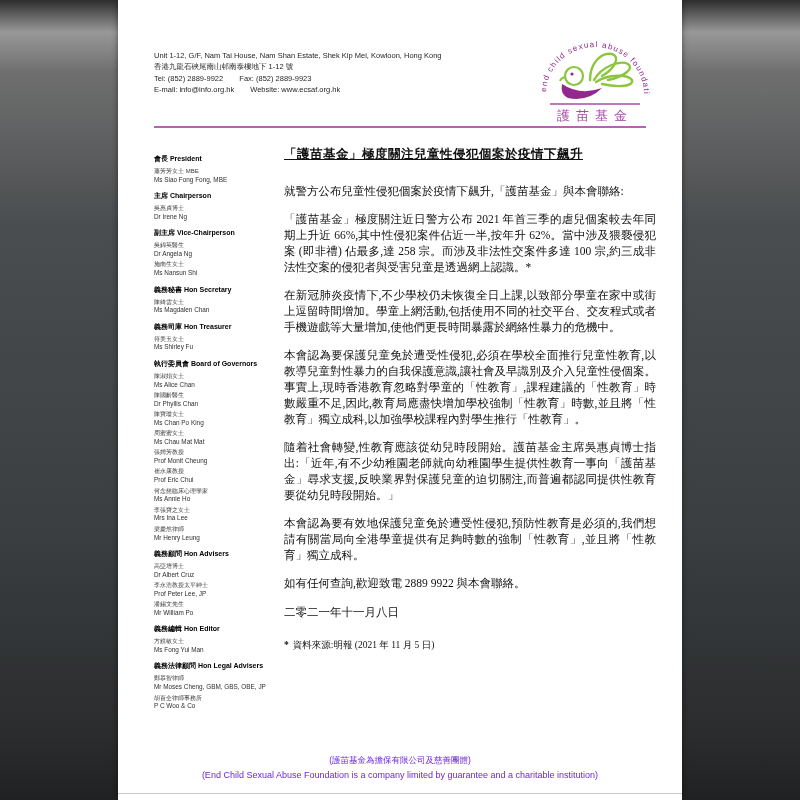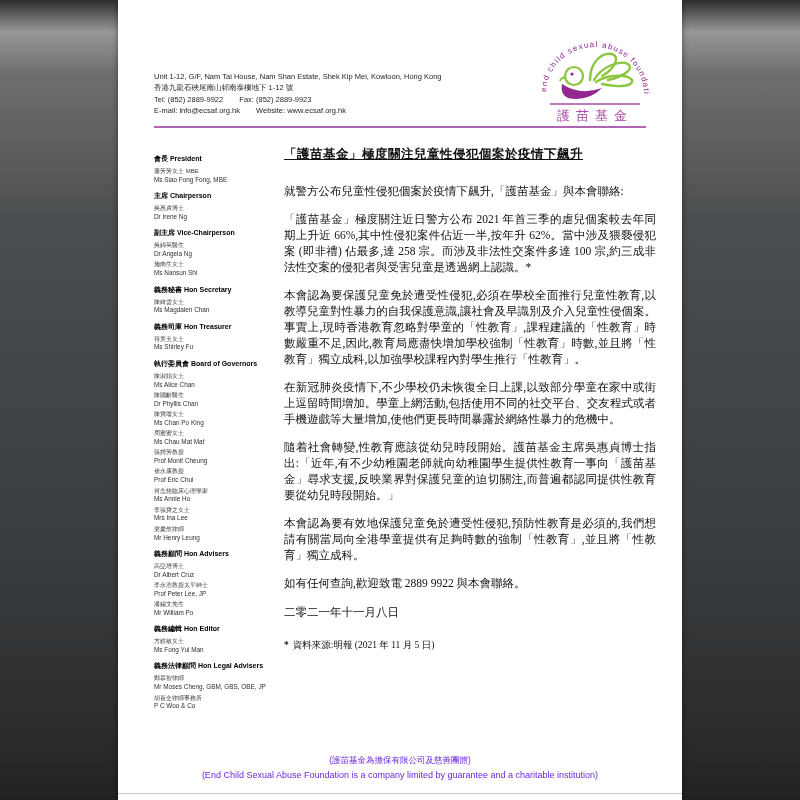--- a/index.html
+++ b/index.html
@@ -6,21 +6,21 @@
   body{
     width:800px;height:800px;overflow:hidden;
     background:linear-gradient(180deg,#2e2e2e 0%,#989898 4%,#6f6f6f 9%,#4a4d4f 28%,#3c3f41 65%,#2a2c2e 92%,#1f2123 100%);
     font-family:"Liberation Sans",sans-serif;
   }
   .page{
     position:relative;width:564px;height:800px;margin-left:118px;
     background:#ffffff;box-shadow:0 0 6px rgba(0,0,0,.45);
   }
   
-  .hdr{position:absolute;left:36px;top:71px;width:330px;color:#1f1f1f;}
+  .hdr{position:absolute;left:36px;top:50px;width:330px;color:#1f1f1f;}
   .hdr div{font-size:7.5px;line-height:1.5;}
   .hdr .pair span{display:inline-block;}
   .hdr .pair .second{margin-left:14px;}
   .logo{position:absolute;right:24px;top:36px;width:126px;height:90px;}
   .hdr-rule{position:absolute;left:36px;right:36px;top:126px;height:2px;background:#b164b1;}
   
   .sidebar{position:absolute;left:36px;top:147px;width:126px;}
   .sb-section{margin-bottom:3px;}
   .sb-heading{font-size:7px;font-weight:bold;color:#000;margin:7px 0 4px;}
   .sb-member{margin-bottom:3px;}
@@ -45,21 +45,21 @@
 <div class="page">
 
   <div class="hdr">
     <div>Unit 1-12, G/F, Nam Tai House, Nam Shan Estate, Shek Kip Mei, Kowloon, Hong Kong</div>
     <div>香港九龍石硤尾南山邨南泰樓地下 1-12 號</div>
     <div class="pair">
       <span>Tel: (852) 2889-9922</span>
       <span class="second">Fax: (852) 2889-9923</span>
     </div>
     <div class="pair">
-      <span>E-mail: info@ecsaf.org.hk</span>
+      <span>E-mail: info@info.org.hk</span>
       <span class="second">Website: www.ecsaf.org.hk</span>
     </div>
   </div>
 
   <div class="logo">
     <svg width="126" height="90" viewBox="0 0 126 90">
       <defs>
         <path id="arcPath" d="M 14,58 A 49,47 0 0 1 112,58"></path>
       </defs>
       <text font-size="8" fill="#93278f" letter-spacing="1.2" font-family="Liberation Sans, sans-serif">
@@ -196,22 +196,22 @@
           <div class="sb-en">P C Woo &amp; Co</div>
         </div>
       </div>
     </div>
 
   <div class="main">
     <div class="doc-title">「護苗基金」極度關注兒童性侵犯個案於疫情下飆升</div>
     <div>
         <p>就警方公布兒童性侵犯個案於疫情下飆升,「護苗基金」與本會聯絡:</p>
         <p>「護苗基金」極度關注近日警方公布 2021 年首三季的虐兒個案較去年同期上升近 66%,其中性侵犯案件佔近一半,按年升 62%。當中涉及猥褻侵犯案 (即非禮) 佔最多,達 258 宗。而涉及非法性交案件多達 100 宗,約三成非法性交案的侵犯者與受害兒童是透過網上認識。*</p>
+        <p>在新冠肺炎疫情下,不少學校仍未恢復全日上課,以致部分學童在家中或街上逗留時間增加。學童上網活動,包括使用不同的社交平台、交友程式或者手機遊戲等大量增加,使他們更長時間暴露於網絡性暴力的危機中。</p>
         <p>本會認為要保護兒童免於遭受性侵犯,必須在學校全面推行兒童性教育,以教導兒童對性暴力的自我保護意識,讓社會及早識別及介入兒童性侵個案。事實上,現時香港教育忽略對學童的「性教育」,課程建議的「性教育」時數嚴重不足,因此,教育局應盡快增加學校強制「性教育」時數,並且將「性教育」獨立成科,以加強學校課程內對學生推行「性教育」。</p>
-        <p>在新冠肺炎疫情下,不少學校仍未恢復全日上課,以致部分學童在家中或街上逗留時間增加。學童上網活動,包括使用不同的社交平台、交友程式或者手機遊戲等大量增加,使他們更長時間暴露於網絡性暴力的危機中。</p>
         <p>隨着社會轉變,性教育應該從幼兒時段開始。護苗基金主席吳惠貞博士指出:「近年,有不少幼稚園老師就向幼稚園學生提供性教育一事向「護苗基金」尋求支援,反映業界對保護兒童的迫切關注,而普遍都認同提供性教育要從幼兒時段開始。」</p>
         <p>本會認為要有效地保護兒童免於遭受性侵犯,預防性教育是必須的,我們想請有關當局向全港學童提供有足夠時數的強制「性教育」,並且將「性教育」獨立成科。</p>
         <p>如有任何查詢,歡迎致電 2889 9922 與本會聯絡。</p>
       </div>
     <div class="date-line">二零二一年十一月八日</div>
     <div class="footnote">
       <span class="mark">*</span><span>資料來源:明報 (2021 年 11 月 5 日)</span>
     </div>
   </div>
 

